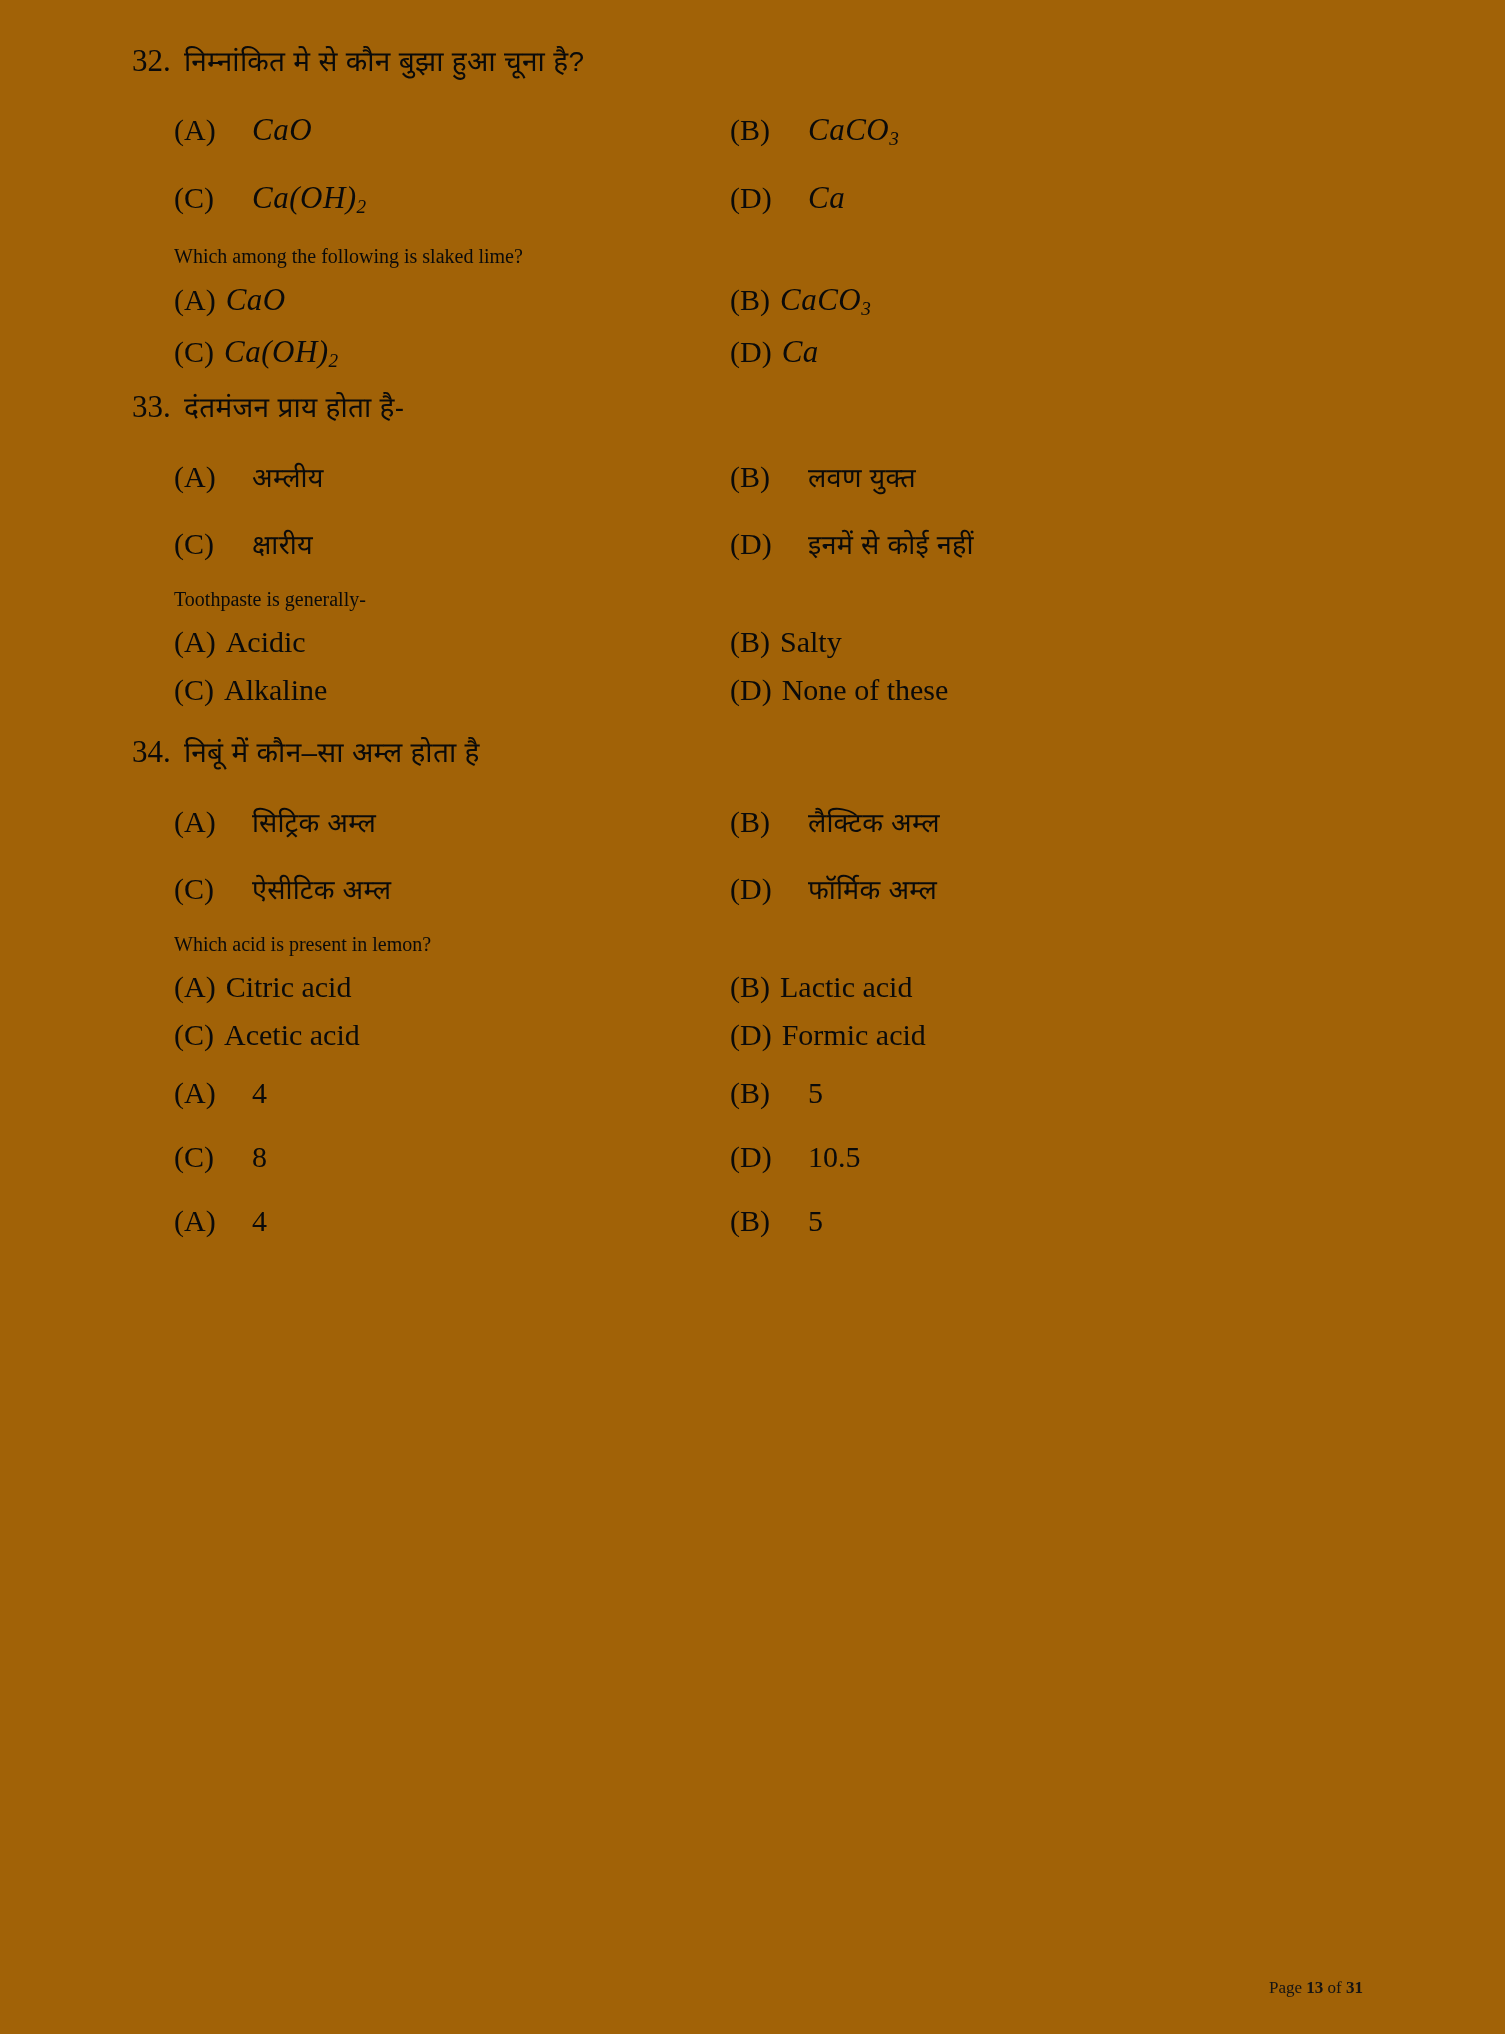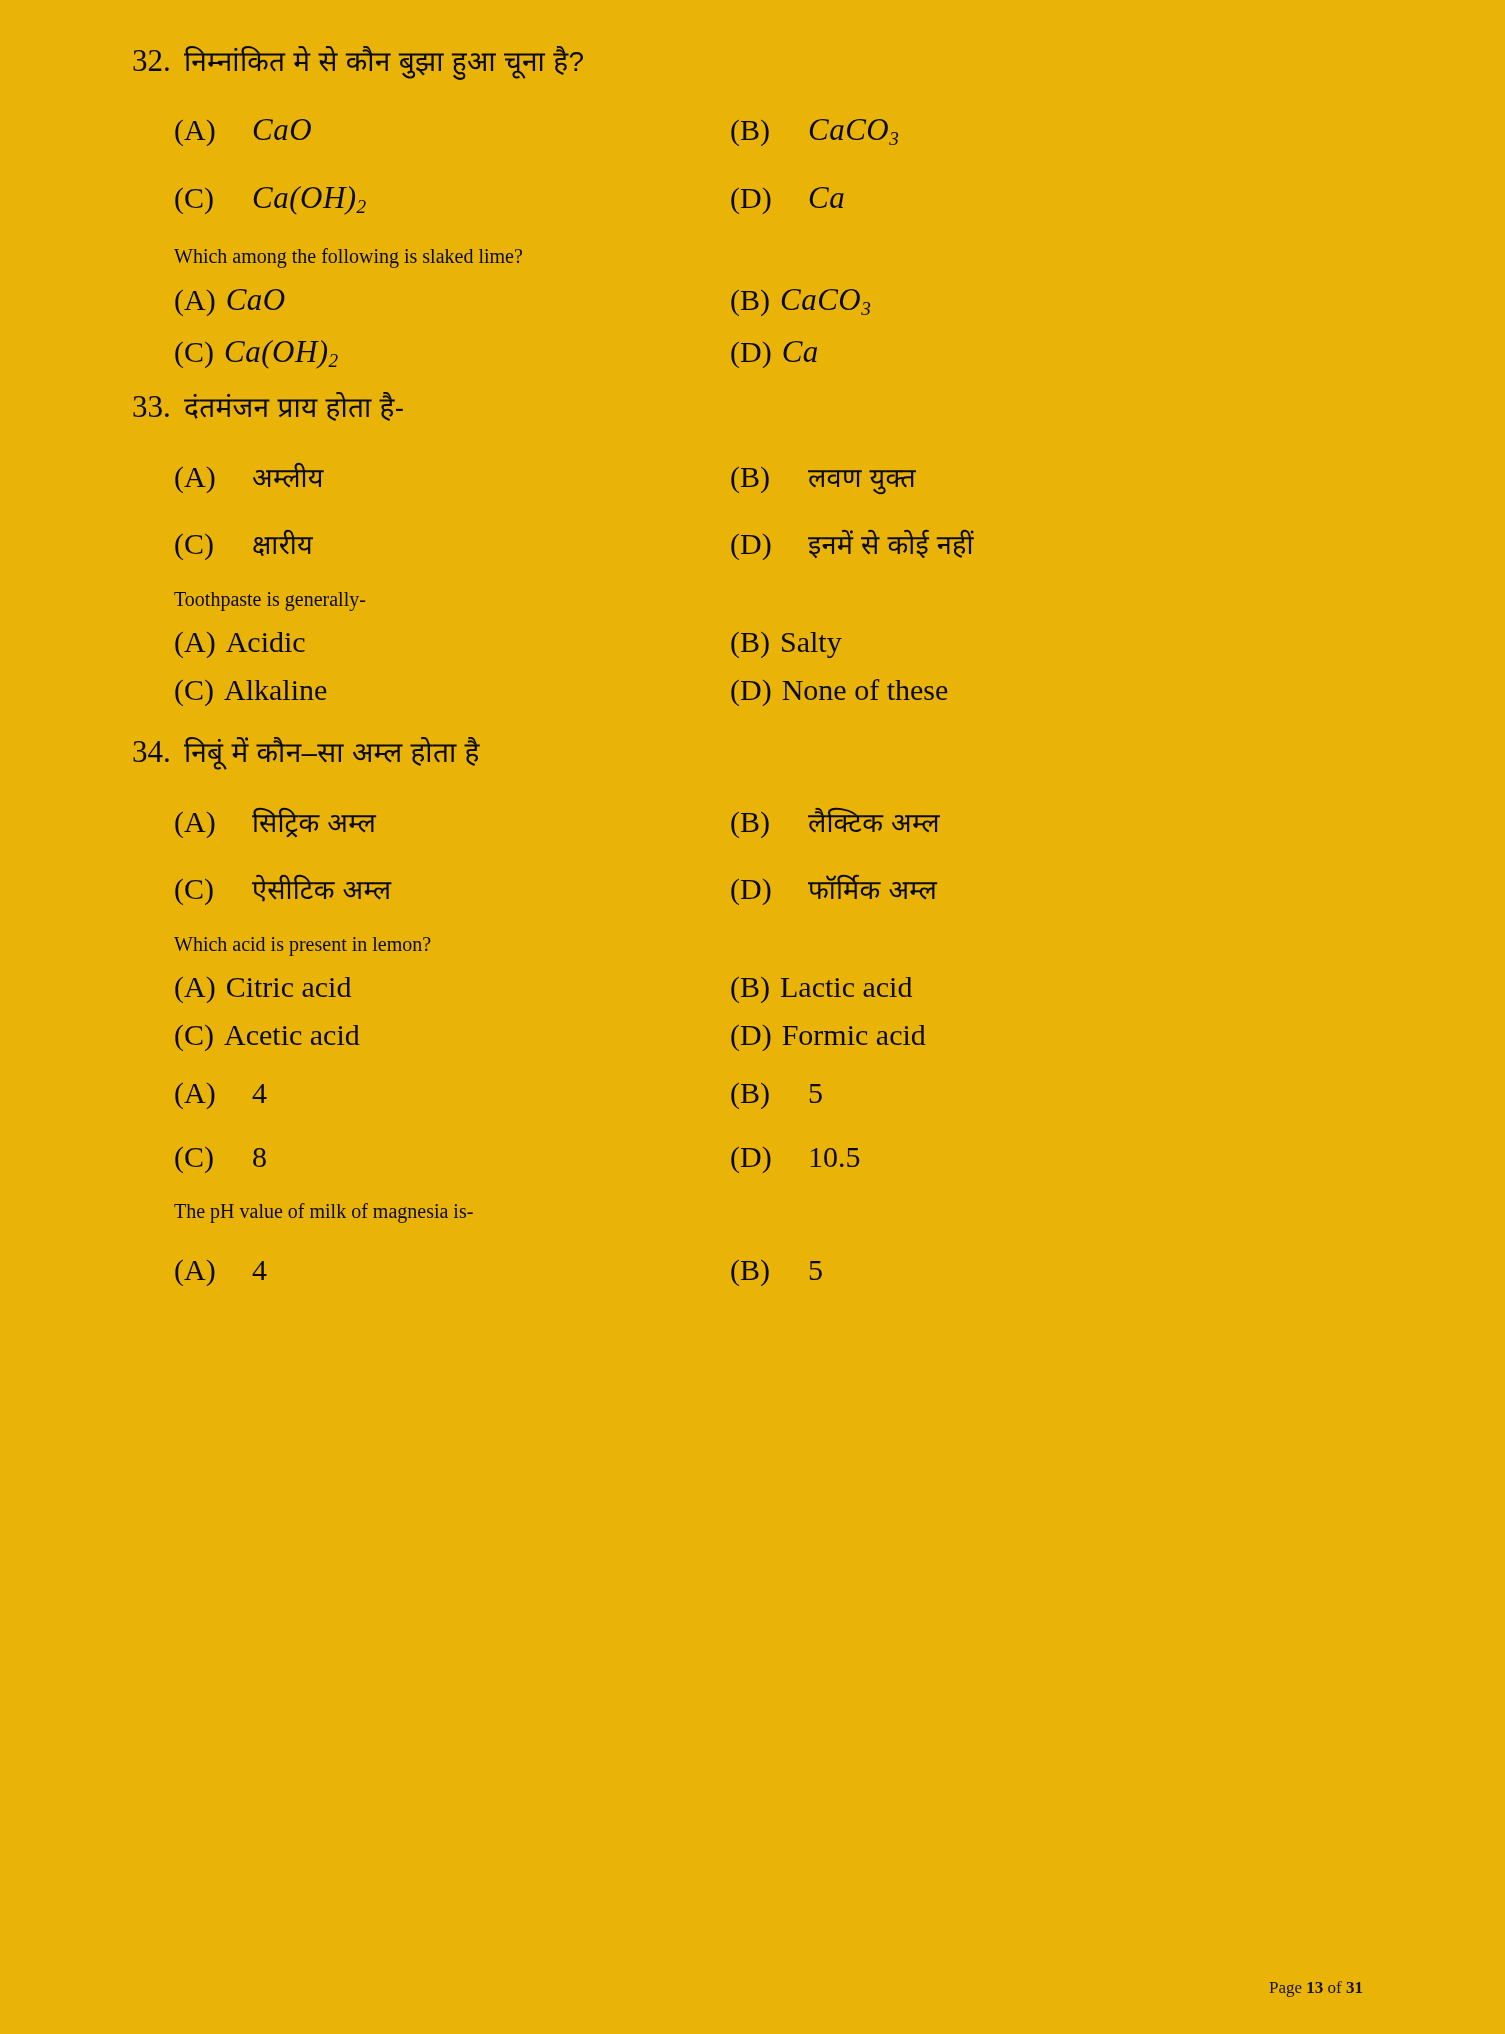--- a/index.html
+++ b/index.html
@@ -12,21 +12,21 @@
     width: 1505px;
     height: 2034px;
     font-family: "Liberation Serif", "DejaVu Serif", serif;
     color: #0a0a0a;
     position: relative;
     overflow: hidden;
   }
   .page {
     position: absolute;
     inset: 0;
-    background: #eab308;
+    background: #a16207;
     padding: 6px;
   }
   .content {
     position: absolute;
     left: 132px;
     top: 40px;
     width: 1160px;
   }
 
   
@@ -307,21 +307,20 @@
         <div class="opt-col left">
           <span class="opt-label wide">(C)</span>
           <span class="opt-en">8</span>
         </div>
         <div class="opt-col right">
           <span class="opt-label wide">(D)</span>
           <span class="opt-en">10.5</span>
         </div>
       </div>
 
-      <div class="q-en">The pH value of milk of magnesia is-</div>
 
       <div class="opt-row">
         <div class="opt-col left">
           <span class="opt-label wide">(A)</span>
           <span class="opt-en">4</span>
         </div>
         <div class="opt-col right">
           <span class="opt-label wide">(B)</span>
           <span class="opt-en">5</span>
         </div>

